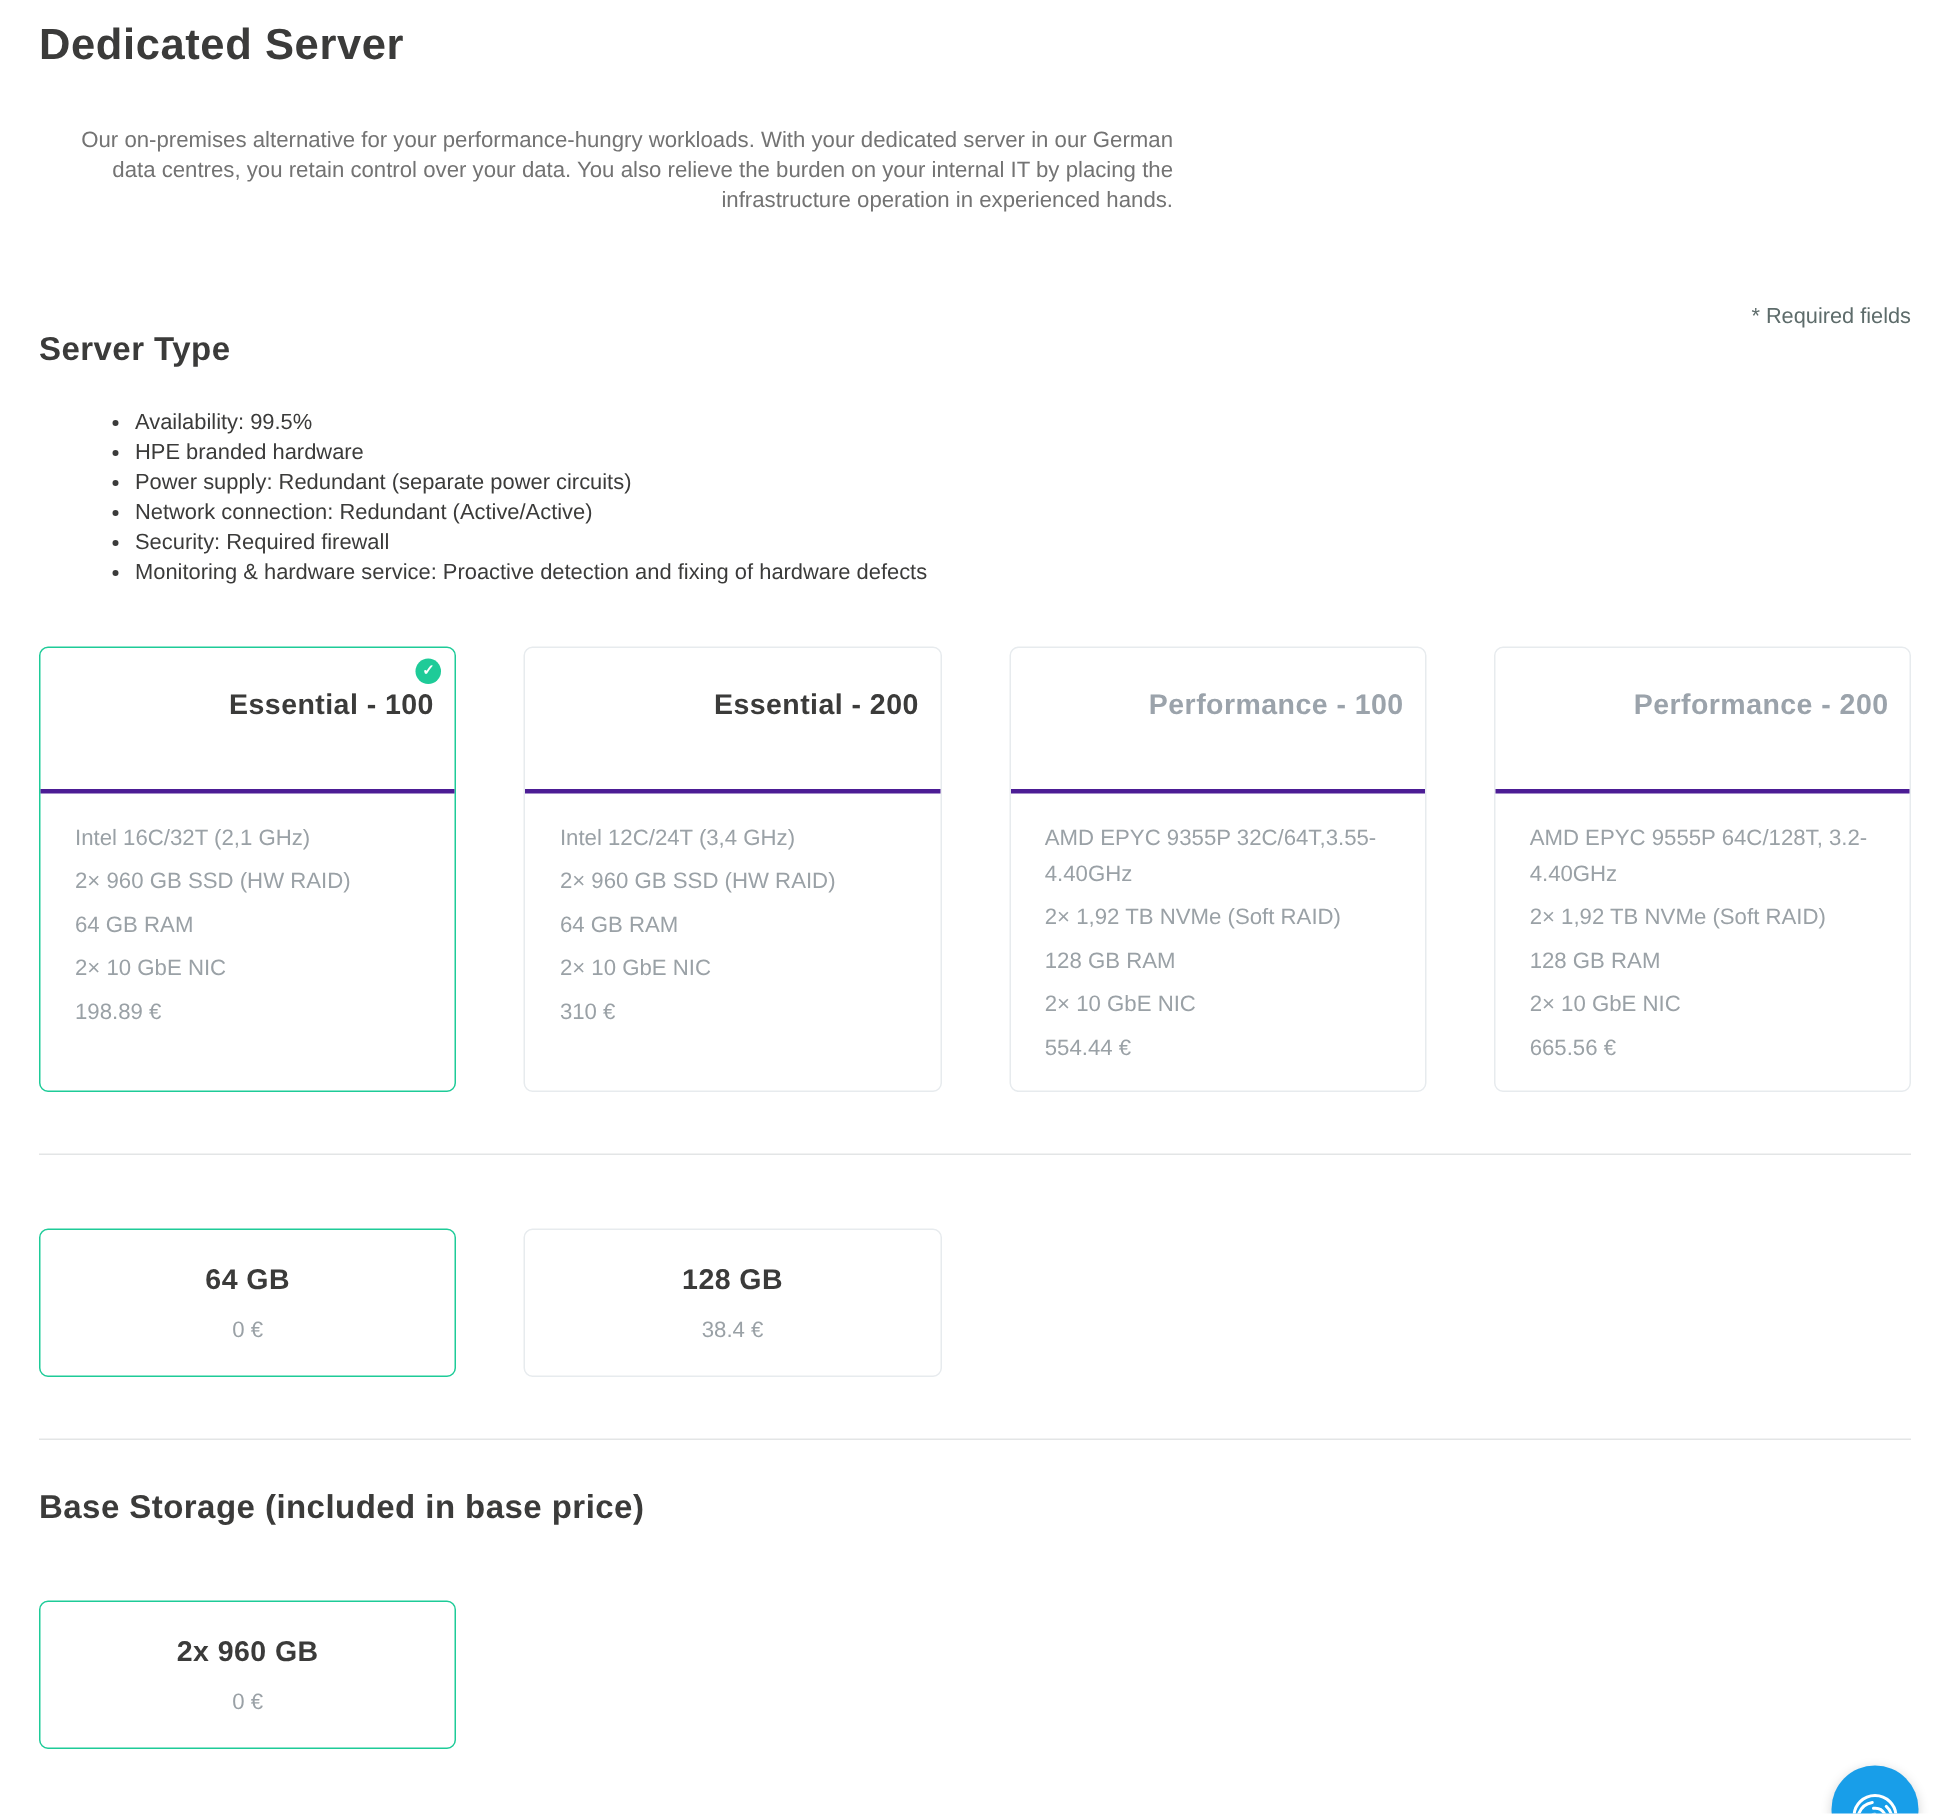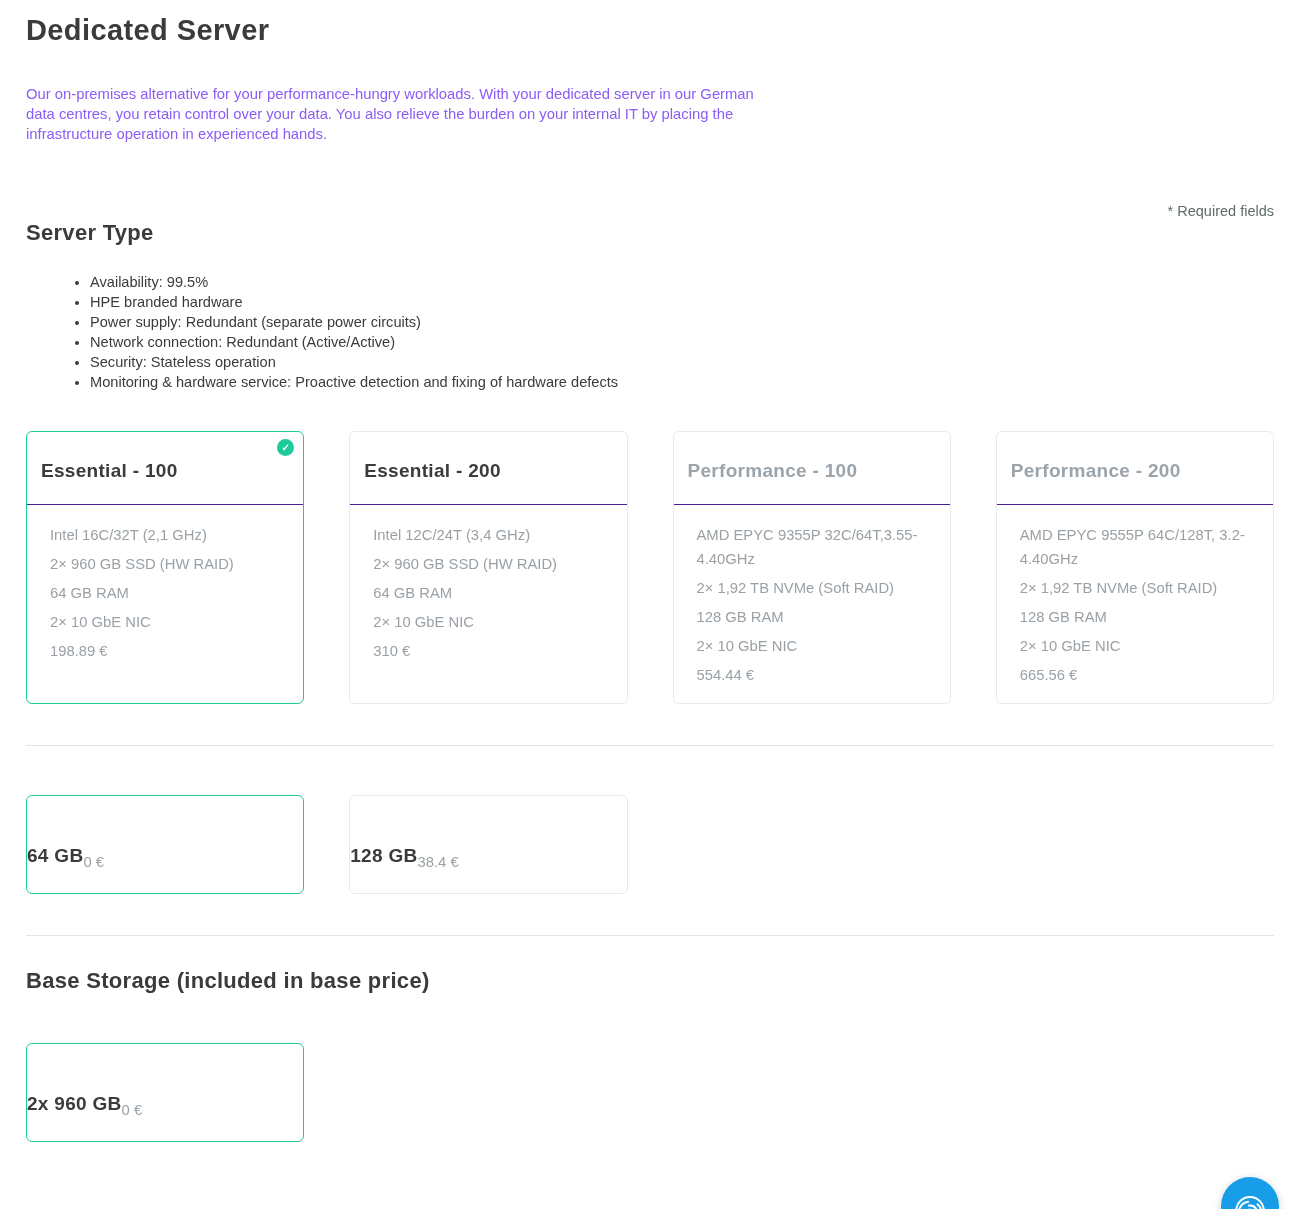--- a/index.html
+++ b/index.html
@@ -18,21 +18,21 @@
     color:var(--dark);
   }
   .page{padding:0 27px 0 26px;}
 
   .page-title{
     margin:14px 0 0;
     font-size:29px;font-weight:700;letter-spacing:.4px;color:var(--dark);
   }
   .description{
     margin:37px 0 0;max-width:756px;
-    font-size:14.8px;line-height:20px;color:#8b5cf6;
+    font-size:14.8px;line-height:20px;color:#737373;text-align:right;
   }
   .required-note{
     margin-top:59px;text-align:right;
     font-size:14.5px;color:#5e6c6b;
   }
   .section-heading{
     margin:1px 0 0;
     font-size:22px;font-weight:700;letter-spacing:.3px;color:var(--dark);
   }
   .feature-list{
@@ -45,22 +45,22 @@
   .cards{
     display:grid;grid-template-columns:repeat(4,1fr);gap:45px;margin-top:39px;
   }
   .card{
     position:relative;background:#fff;
     border:1px solid var(--card-border);border-radius:6px;
     cursor:pointer;
   }
   .card.selected{border-color:var(--accent);}
   .card-head{
-    padding:26px 14px 20px;text-align:left;
-    border-bottom:1px solid #4c1d95;
+    padding:26px 14px 42px;text-align:right;
+    border-bottom:3px solid #4c1d95;
   }
   .card-title{
     font-size:19px;font-weight:700;letter-spacing:.3px;color:var(--dark);line-height:26px;
   }
   .card.muted-title .card-title{color:#9ba3ab;margin-top:16px;}
   .card-body{padding:18px 23px 16px;}
   .spec{
     font-size:14.8px;line-height:24px;color:var(--muted);
     margin:0 0 5px;overflow-wrap:break-word;
   }
@@ -75,21 +75,21 @@
   .card.selected .badge{display:flex;}
 
   .divider{
     border:none;border-top:1px solid #e3e5e6;
     margin:41px 0 32px;
   }
 
   .choice-card{
     position:relative;height:99px;background:#fff;
     border:1px solid var(--card-border);border-radius:6px;
-    display:flex;flex-direction:row;align-items:center;
+    display:flex;flex-direction:column;align-items:center;
     padding-top:22px;cursor:pointer;
   }
   .choice-card.selected{border-color:var(--accent);}
   .choice-title{font-size:19px;font-weight:700;letter-spacing:.3px;color:var(--dark);line-height:24px;}
   .choice-price{margin-top:13px;font-size:14.8px;color:var(--muted);}
 
   .cards.small{margin-top:49px;}
 
   .privacy-widget{
     position:absolute;left:1221px;top:1177px;width:58px;height:58px;
@@ -109,21 +109,21 @@
 
   <div class="required-note">* Required fields</div>
 
   <h2 class="section-heading">Server Type</h2>
 
   <ul class="feature-list">
     <li>Availability: 99.5%</li>
     <li>HPE branded hardware</li>
     <li>Power supply: Redundant (separate power circuits)</li>
     <li>Network connection: Redundant (Active/Active)</li>
-    <li>Security: Stateless operation</li>
+    <li>Security: Required firewall</li>
     <li>Monitoring &amp; hardware service: Proactive detection and fixing of hardware defects</li>
   </ul>
 
   <div class="cards">
 
     <div class="card selected">
       <span class="badge">✓</span>
       <div class="card-head">
         <span class="card-title">Essential - 100</span>
       </div>

